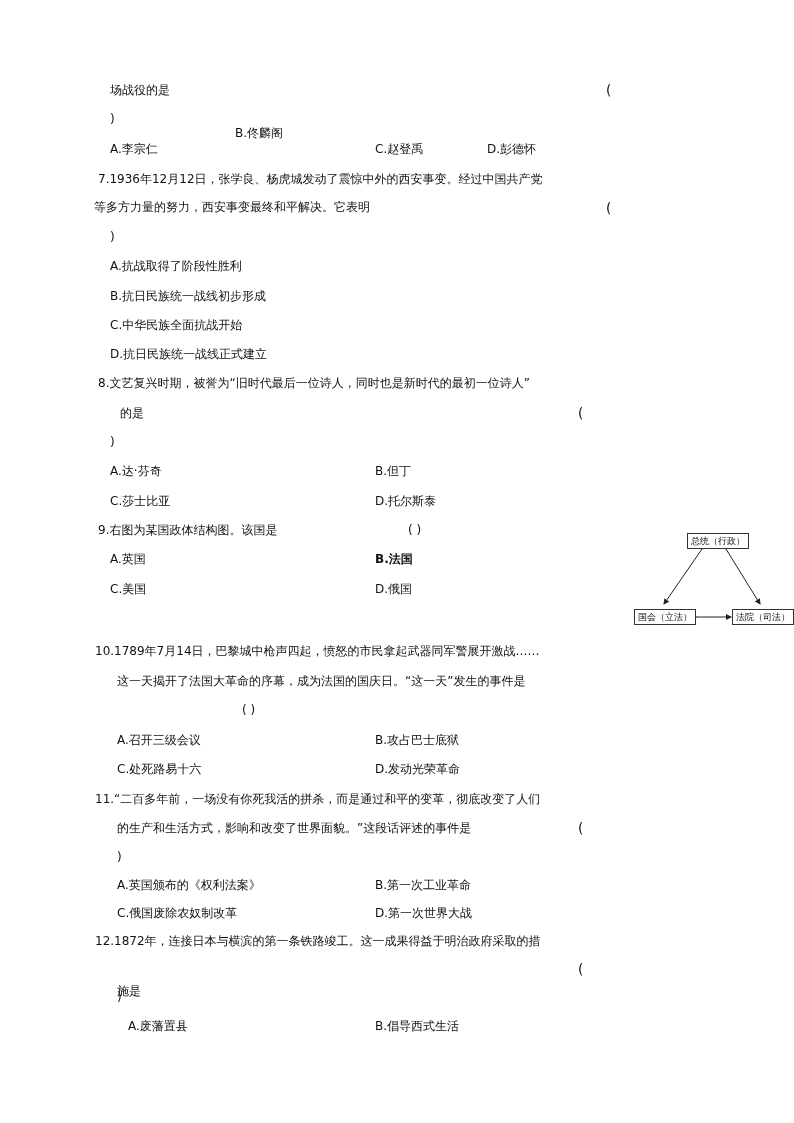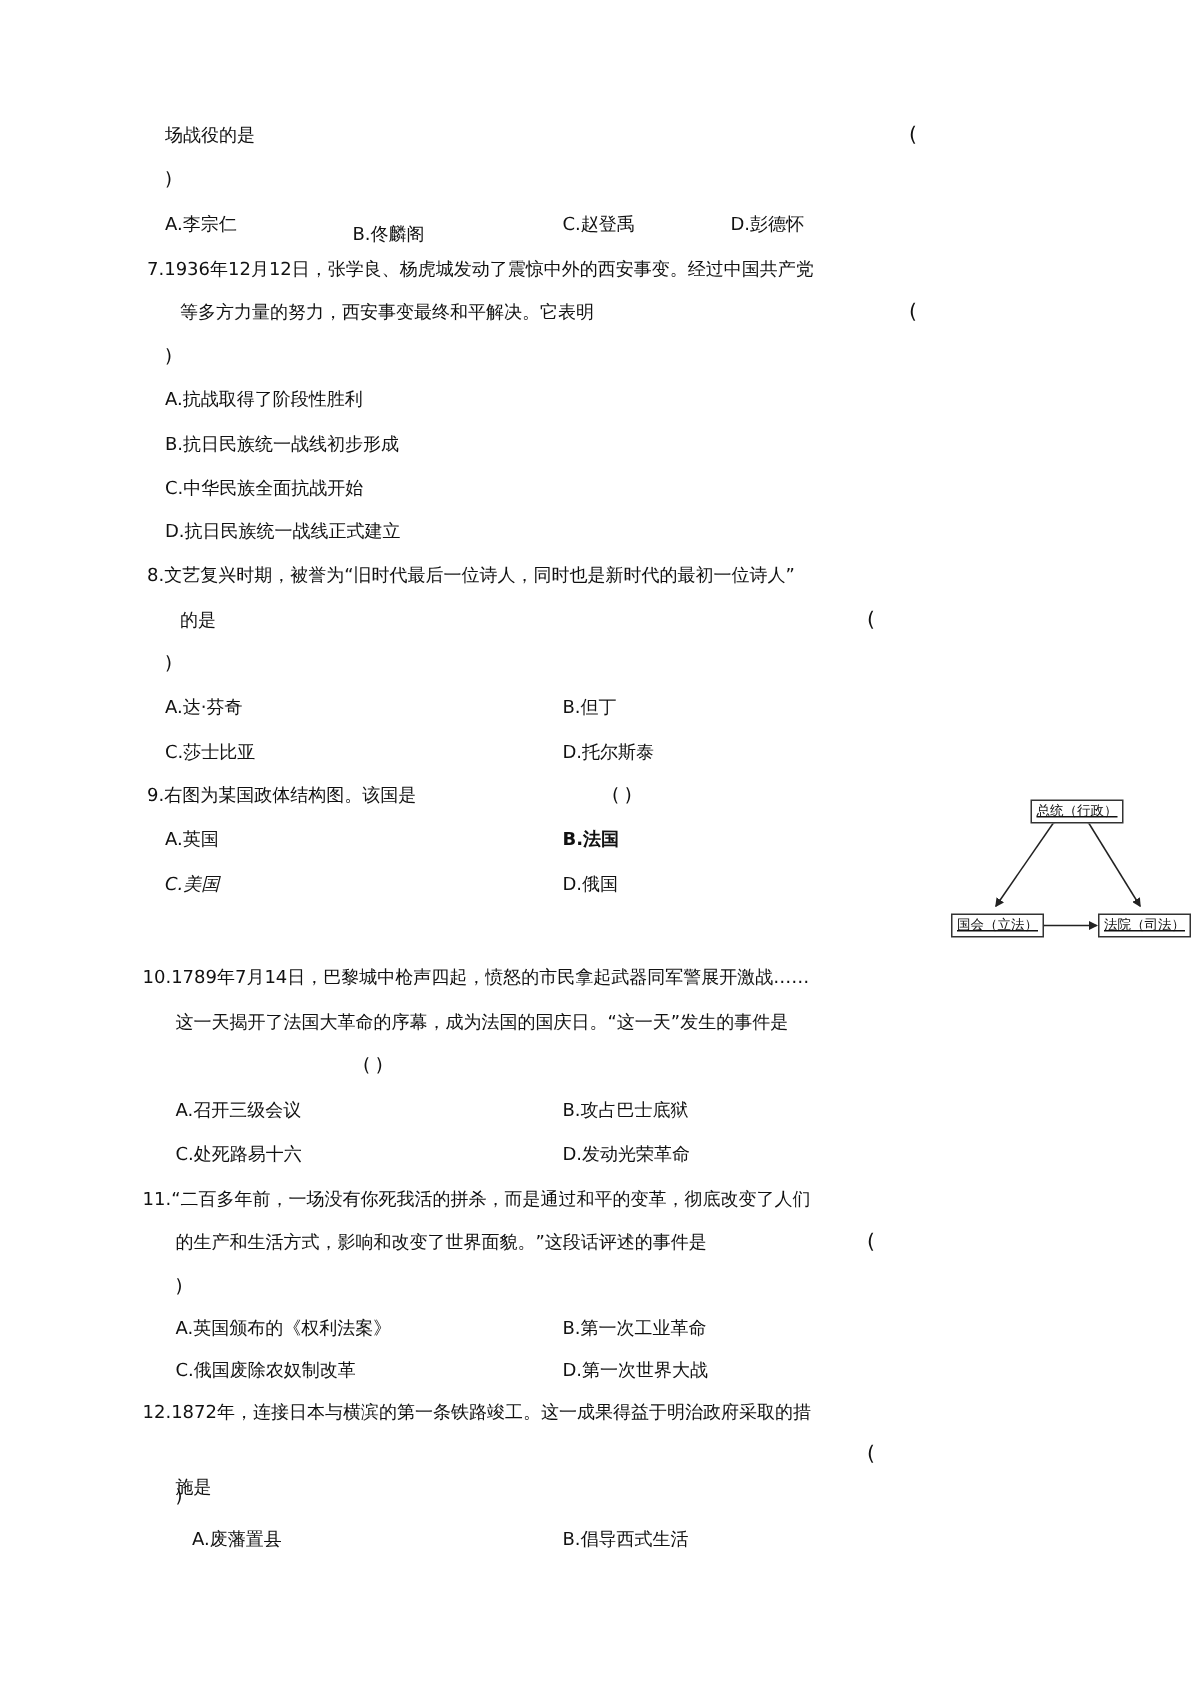--- a/index.html
+++ b/index.html
@@ -2,56 +2,56 @@
 <html><head>
 <meta charset="utf-8">
 <style>
   html, body { margin:0; padding:0; background:#ffffff; }
   body { width:794px; height:1123px; position:relative; overflow:hidden;
          font-family:"DejaVu Sans", "Liberation Sans", sans-serif; color:#111; }
   .line { position:absolute; font-size:12px; line-height:18px; white-space:nowrap; }
   .paren-r { position:absolute; font-size:13.5px; line-height:18px; }
   .diagram { position:absolute; left:632px; top:530px; width:160px; height:102px; }
   .box { position:absolute; border:1.5px solid #333; background:#fff; font-size:9px; line-height:14px;
-         padding:0 3px; white-space:nowrap; font-family:"DejaVu Sans", sans-serif;text-decoration:underline; }
+         padding:0 3px; white-space:nowrap; font-family:"DejaVu Sans", sans-serif; }
 </style>
 </head>
 <body>
 
 <div class="line" style="left:110px;top:81px;">场战役的是</div>
 <div class="paren-r" style="left:606px;top:81px;">(</div>
 <div class="line" style="left:110px;top:110px;">)</div>
 <div class="line" style="left:110px;top:140px;">A.李宗仁</div>
-<div class="line" style="left:235px;top:147px;">B.佟麟阁</div>
+<div class="line" style="left:235px;top:124px;">B.佟麟阁</div>
 <div class="line" style="left:375px;top:140px;">C.赵登禹</div>
 <div class="line" style="left:487px;top:140px;">D.彭德怀</div>
 
 <div class="line" style="left:98px;top:170px;">7.1936年12月12日，张学良、杨虎城发动了震惊中外的西安事变。经过中国共产党</div>
-<div class="line" style="left:120px;top:199px;">等多方力量的努力，西安事变最终和平解决。它表明</div>
+<div class="line" style="left:94px;top:199px;font-family:Liberation Mono, monospace;">等多方力量的努力，西安事变最终和平解决。它表明</div>
 <div class="paren-r" style="left:606px;top:199px;">(</div>
 <div class="line" style="left:110px;top:228px;">)</div>
 <div class="line" style="left:110px;top:257px;">A.抗战取得了阶段性胜利</div>
 <div class="line" style="left:110px;top:287px;">B.抗日民族统一战线初步形成</div>
 <div class="line" style="left:110px;top:316px;">C.中华民族全面抗战开始</div>
 <div class="line" style="left:110px;top:345px;">D.抗日民族统一战线正式建立</div>
 
 <div class="line" style="left:98px;top:374px;">8.文艺复兴时期，被誉为“旧时代最后一位诗人，同时也是新时代的最初一位诗人”</div>
 <div class="line" style="left:110px;top:404px;padding-left:10px;">的是</div>
 <div class="paren-r" style="left:578px;top:404px;">(</div>
 <div class="line" style="left:110px;top:433px;">)</div>
 <div class="line" style="left:110px;top:462px;">A.达·芬奇</div>
 <div class="line" style="left:375px;top:462px;">B.但丁</div>
 <div class="line" style="left:110px;top:492px;">C.莎士比亚</div>
 <div class="line" style="left:375px;top:492px;">D.托尔斯泰</div>
 
 <div class="line" style="left:98px;top:521px;">9.右图为某国政体结构图。该国是</div>
 <div class="line" style="left:408px;top:521px;">(      )</div>
 <div class="line" style="left:110px;top:550px;">A.英国</div>
 <div class="line" style="left:375px;top:550px;font-weight:bold;">B.法国</div>
-<div class="line" style="left:110px;top:580px;font-style:italic;">C.美国</div>
+<div class="line" style="left:110px;top:580px;">C.美国</div>
 <div class="line" style="left:375px;top:580px;">D.俄国</div>
 
 <div class="diagram">
   <svg width="160" height="102" style="position:absolute;left:0;top:0;">
     <defs>
       <marker id="ah" markerWidth="6" markerHeight="6" refX="5" refY="3" orient="auto">
         <path d="M0,0 L6,3 L0,6 z" fill="#222"></path>
       </marker>
     </defs>
     <line x1="70" y1="19" x2="32" y2="74" stroke="#222" stroke-width="1" marker-end="url(#ah)" marker-start="url(#ah)"></line>

